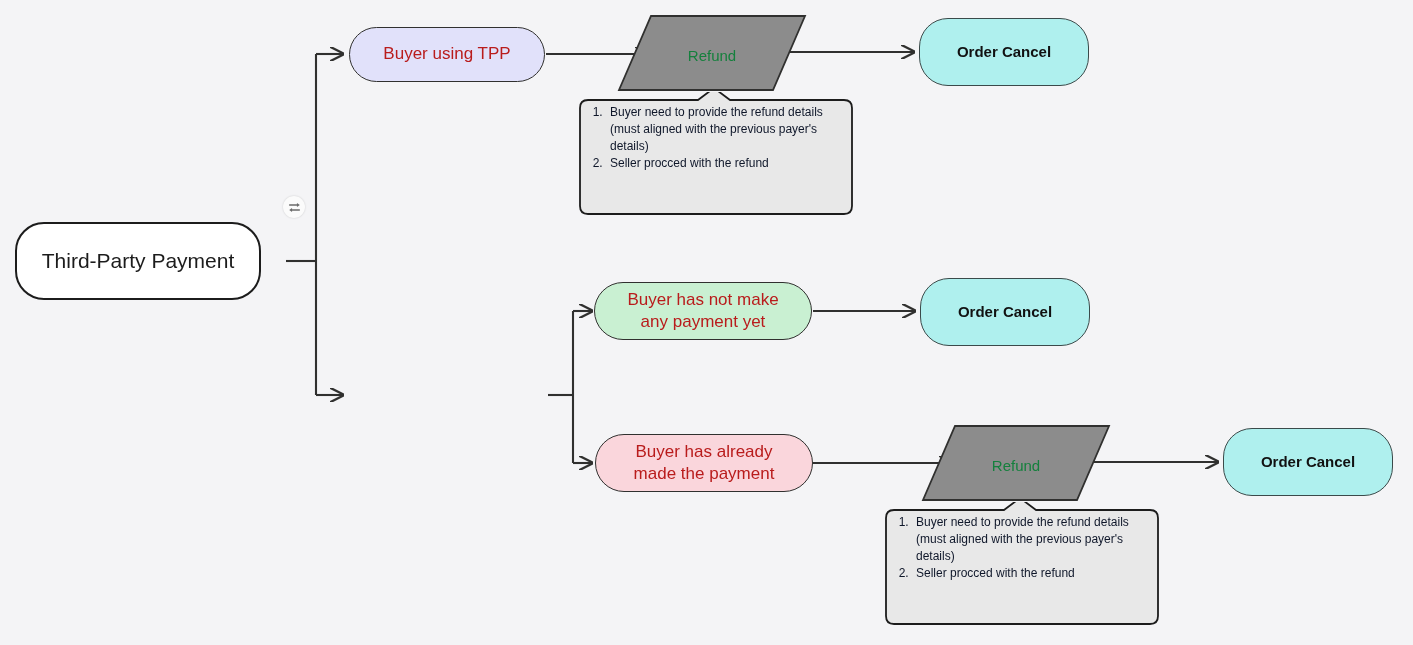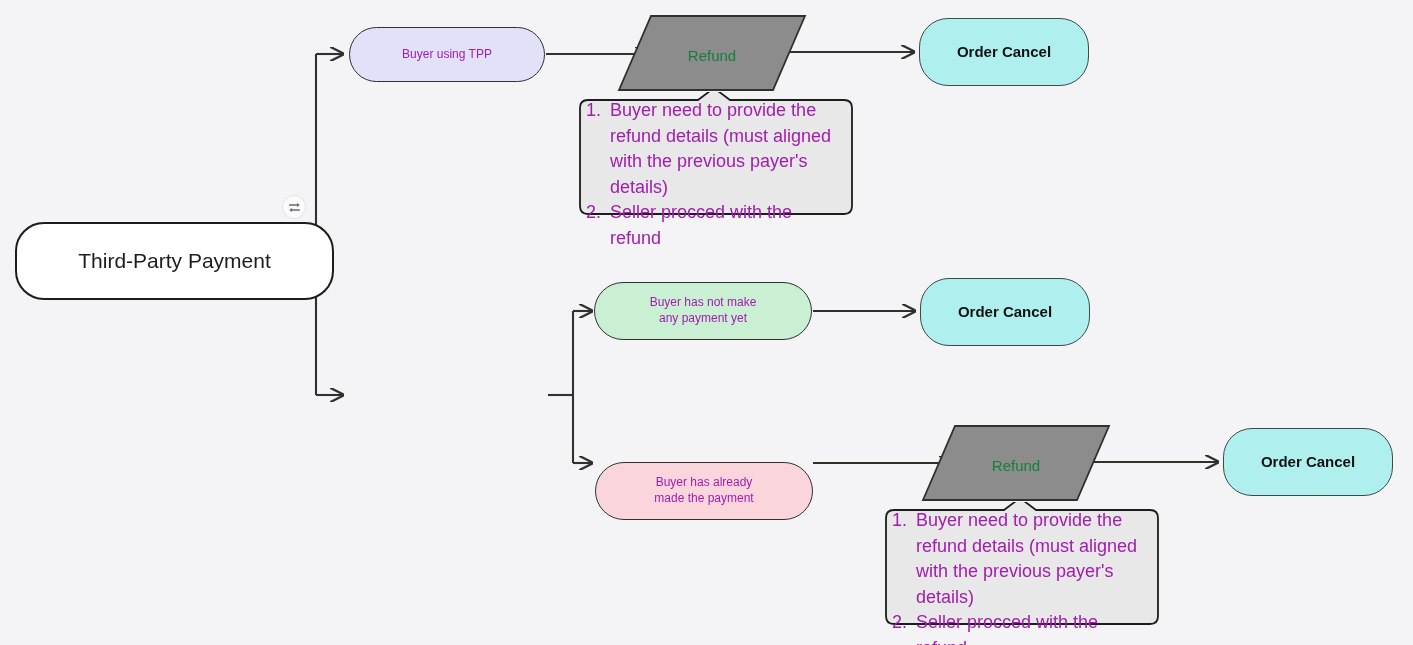--- a/index.html
+++ b/index.html
@@ -40,27 +40,27 @@
     background: #ffffff;
     border: 2px solid #1c1c1c;
     color: #1c1c1c;
     font-size: 21px;
     font-weight: 400;
   }
   
   .node.pill {
     border: 1.6px solid #30302f;
     border-radius: 999px;
-    font-size: 12px;
-    color: #a21caf;
+    font-size: 17px;
+    color: #b91c1c;
   }
   .node.pill.lavender { background: #e1e1fa; }
   .node.pill.green    { background: #c9f0d2; }
   .node.pill.orange   { background: #fae3bb; }
-  .node.pill.pink     { background: #fad6dc; margin-top: 28px; }
+  .node.pill.pink     { background: #fad6dc; }
 
   
   .node.rect-cyan {
     background: #aff0ee;
     border: 1.7px solid #3b4a4a;
     color: #111111;
     font-size: 15px;
     font-weight: 700;
   }
   
@@ -80,24 +80,24 @@
     pointer-events: none;
   }
   
   .callout {
     position: absolute;
   }
   .callout svg { display: block; }
   .callout .note-body {
     position: absolute;
     left: 18px;
-    top: 6px;
+    top: 12px;
     right: 14px;
-    color: #a21caf;
-    font-size: 18px;
+    color: #0f172a;
+    font-size: 12px;
     line-height: 1.42;
   }
   .callout ol {
     margin: 0;
     padding-left: 22px;
     list-style-position: outside;
   }
   .callout ol li { padding-left: 4px; }
 
   
@@ -145,21 +145,21 @@
       <path d="M 573,463 L 592,463" marker-end="url(#arrow)"></path>
 
       <path d="M 813,311 L 915,311" marker-end="url(#arrow)"></path>
 
       <path d="M 813,463 L 952,463" marker-end="url(#arrow)"></path>
 
       <path d="M 1092,462 L 1218,462" marker-end="url(#arrow)"></path>
     </g>
   </svg>
 
-  <div class="node rect-root" style="left:15px; top:222px; width:319px; height:78px;">
+  <div class="node rect-root" style="left:15px; top:222px; width:246px; height:78px;">
     <div>
       <div>Third-Party Payment</div>
     </div>
   </div>
 
   <div class="badge-icon" style="left:283px; top:196px;">
     <svg width="13" height="13" viewBox="0 0 16 16" aria-hidden="true">
       <g stroke="#6b6b6b" stroke-width="1.7" fill="none" stroke-linecap="round">
         <path d="M2 5 H8 L11 5"></path>
         <path d="M5 11 H11 L14 11"></path>

